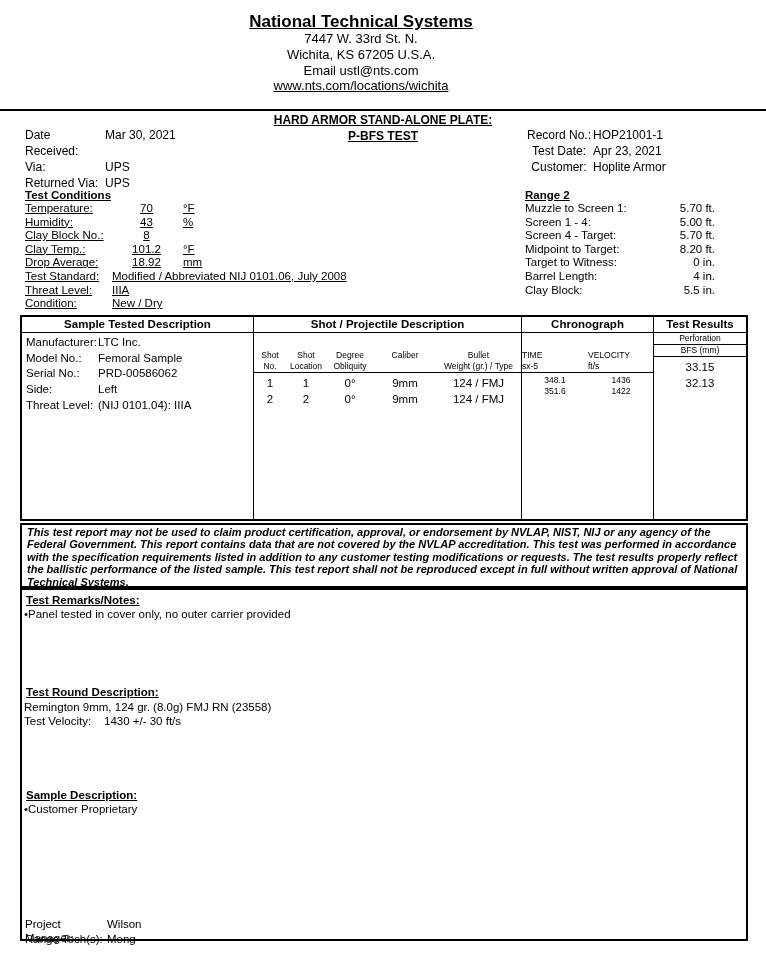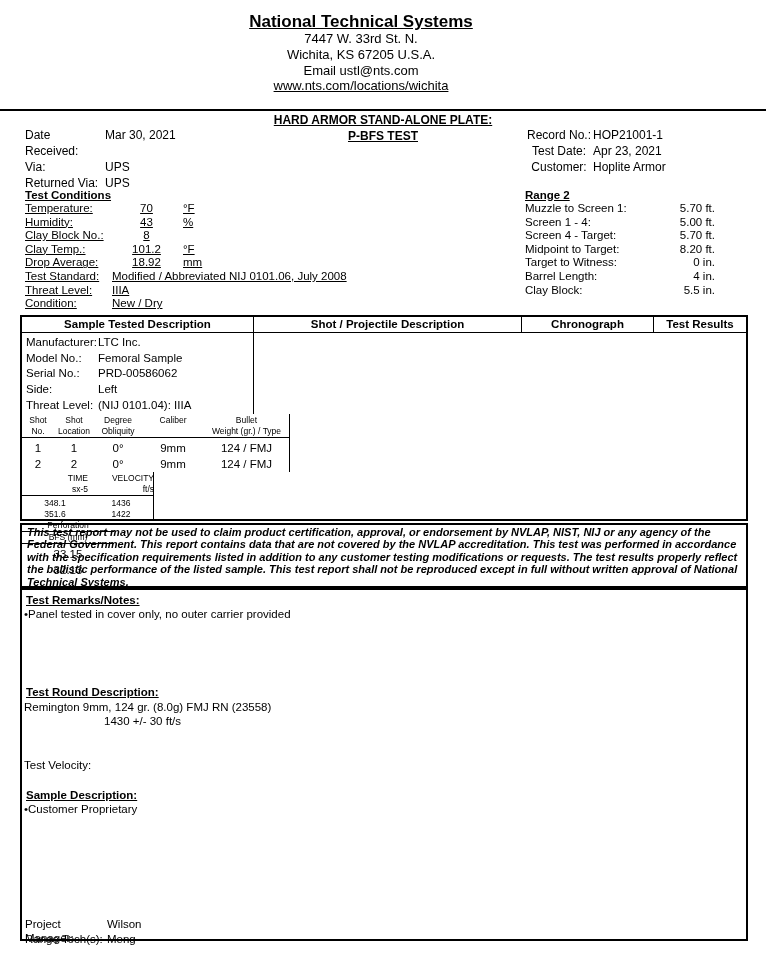--- a/index.html
+++ b/index.html
@@ -40,39 +40,39 @@
   .tc-row.wide .valw { flex:1; padding-left:2px; }
   .rg { top:188px; left:525px; width:190px; }
   .rg-row { display:flex; font-size:11.5px; line-height:13.6px; }
   .rg-row .lbl { width:127px; flex:none; }
   .rg-row .val { flex:1; text-align:right; }
 
   
   .ba-table { top:315px; left:20px; width:728px; height:206px; border:2px solid #000; }
   .t-head { display:flex; height:16px; border-bottom:1px solid #000; }
   .t-head .th { font-size:11.5px; font-weight:bold; text-align:center; line-height:14px; }
-  .t-body { display:flex; height:186px;flex-direction:column; }
+  .t-body { display:flex; height:186px; }
   .c1 { width:232px; flex:none; border-right:1px solid #000; }
   .c2 { width:268px; flex:none; border-right:1px solid #000; }
   .c3 { width:132px; flex:none; border-right:1px solid #000; }
   .c4 { width:92px;  flex:none; }
   .t-head .c1,.t-head .c2,.t-head .c3 { height:15px; }
 
   .samp-rows { padding-top:2px; }
   .samp-row { display:flex; font-size:11.5px; line-height:15.7px; }
   .samp-row .lbl { width:76px; flex:none; padding-left:4px; }
   .samp-row .val { flex:1; }
 
   .subhead { height:24px; border-bottom:1px solid #000; padding-top:1px; }
-  .sub-cols { display:flex; }
+  .sub-cols { display:flex;margin-top:16px; }
   .sub-col { text-align:center; font-size:8.5px; line-height:11px; }
   .sc1 { width:32px; flex:none; } .sc2 { width:40px; flex:none; }
   .sc3 { width:48px; flex:none; } .sc4 { width:62px; flex:none; }
   .sc5 { flex:1; }
-  .half { width:66px; flex:none; text-align:right; font-size:8.5px; line-height:11px; }
+  .half { width:66px; flex:none; text-align:left; font-size:8.5px; line-height:11px; }
   .res-line1 { height:12px; border-bottom:1px solid #000; text-align:center; font-size:8.5px; line-height:11px; }
   .res-line2 { height:11px; text-align:center; font-size:8.5px; line-height:11px; }
 
   .d-rows { padding-top:2px; }
   .d-row { display:flex; font-size:11.5px; line-height:16px; }
   .d-row span { text-align:center; }
 
   
   .disclaimer {
     top:523px; left:20px; width:728px; height:65px;
@@ -322,21 +322,21 @@
 
   <div class="abs disclaimer">This test report may not be used to claim product certification, approval, or endorsement by NVLAP, NIST, NIJ or any agency of the Federal Government.  This report contains data that are not covered by the NVLAP accreditation.  This test was performed in accordance with the specification requirements listed in addition to any customer testing modifications or requests.  The test results properly reflect the ballistic performance of the listed sample.  This test report shall not be reproduced except in full without written approval of National Technical Systems.</div>
 
   <div class="abs lower">
     <div class="abs note-title" style="top:3px;left:4px;">Test Remarks/Notes:</div>
     <div class="abs note-text" style="top:17px;left:2px;">•Panel tested in cover only, no outer carrier provided</div>
 
     <div class="abs note-title" style="top:95px;left:4px;">Test Round Description:</div>
     <div class="abs note-text" style="top:110px;left:2px;">Remington 9mm, 124 gr. (8.0g) FMJ RN (23558)</div>
     <div class="abs kv" style="top:124px;left:2px;width:300px;">
-      <span class="lbl" style="width:80px;margin-top:44px;">Test Velocity:</span>
+      <span class="lbl" style="width:80px;">Test Velocity:</span>
       <span>1430 +/- 30 ft/s</span>
     </div>
 
     <div class="abs note-title" style="top:198px;left:4px;">Sample Description:</div>
     <div class="abs note-text" style="top:212px;left:2px;">•Customer Proprietary</div>
 
     <div class="abs kv" style="top:327px;left:3px;width:300px;">
       <span class="lbl" style="width:82px;">Project Manager:</span>
       <span>Wilson</span>
     </div>

